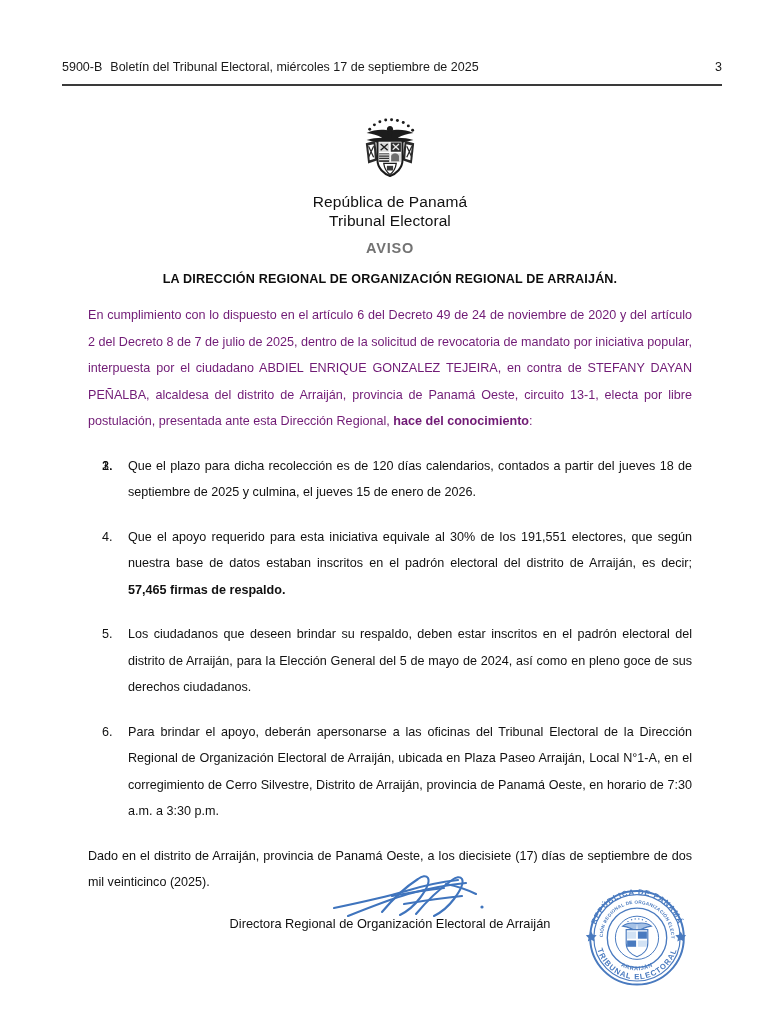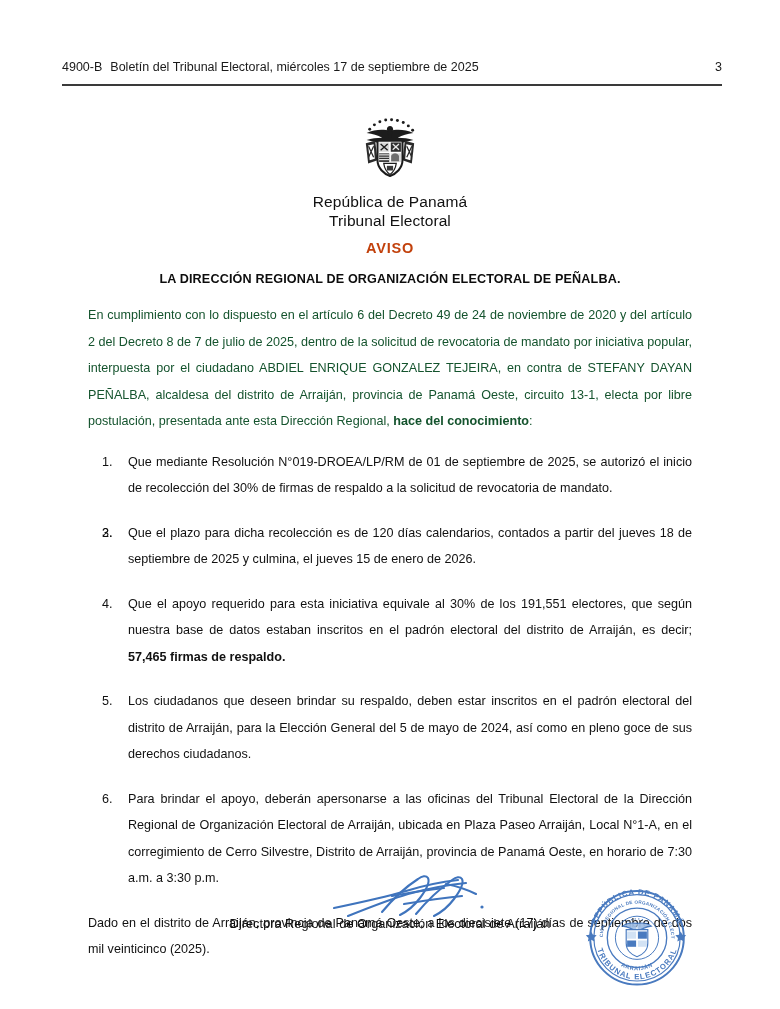--- a/index.html
+++ b/index.html
@@ -86,21 +86,21 @@
   
   .aviso {
     position: absolute;
     left: 0;
     top: 240px;
     width: 780px;
     text-align: center;
     font-size: 14.5px;
     font-weight: bold;
     letter-spacing: 0.8px;
-    color: #c2410c;
+    color: #737373;
   }
 
   
   .doc-body {
     position: absolute;
     left: 88px;
     top: 272px;
     width: 604px;
   }
 
@@ -112,21 +112,21 @@
     margin: 0 0 16px 0;
     color: #0d0d0d;
   }
 
   .para {
     font-size: 12.6px;
     line-height: 26.5px;
     text-align: justify;
     text-justify: inter-word;
     margin: 0 0 12px 0;
-    color: #14532d;
+    color: #701a75;
   }
   .para b { font-weight: bold; }
 
   
   ol.items {
     list-style: none;
     margin: 14px 0 0 0;
     padding: 0;
   }
   ol.items > li {
@@ -202,21 +202,21 @@
     opacity: 0.92;
   }
 </style>
 </head>
 <body>
 
 <div class="page">
 
   <div class="running-header">
     <div class="hdr-row">
-      <span class="hdr-left">4900-B</span>
+      <span class="hdr-left">5900-B</span>
       <span class="hdr-center">Boletín del Tribunal Electoral, miércoles 17 de septiembre de 2025</span>
       <span class="hdr-right">3</span>
     </div>
     <div class="hdr-rule"></div>
   </div>
 
   <div class="crest-wrap">
     <span class="crest">
       <svg viewBox="0 0 100 100" width="78" height="78" aria-hidden="true">
         <g fill="#1c1c1c">
@@ -270,29 +270,29 @@
 
   <div class="org-title">
     <div>República de Panamá</div>
     <div>Tribunal Electoral</div>
   </div>
 
   <div class="aviso">AVISO</div>
 
   <div class="doc-body">
 
-    <div class="dept-heading">LA DIRECCIÓN REGIONAL DE ORGANIZACIÓN ELECTORAL DE PEÑALBA.</div>
+    <div class="dept-heading">LA DIRECCIÓN REGIONAL DE ORGANIZACIÓN REGIONAL DE ARRAIJÁN.</div>
 
     <p class="para">
       <span>En cumplimiento con lo dispuesto en el artículo 6 del Decreto 49 de 24 de noviembre de 2020 y del artículo 2 del Decreto 8 de 7 de julio de 2025, dentro de la solicitud de revocatoria de mandato por iniciativa popular, interpuesta por el ciudadano ABDIEL ENRIQUE GONZALEZ TEJEIRA, en contra de STEFANY DAYAN PEÑALBA, alcaldesa del distrito de Arraiján, provincia de Panamá Oeste, circuito 13-1, electa por libre postulación, presentada ante esta Dirección Regional, </span><b>hace del conocimiento</b><span>:</span>
     </p>
 
     <ol class="items">
       <li>
-        <span class="num">1.</span><span>Que mediante Resolución N°019-DROEA/LP/RM de 01 de septiembre de 2025, se autorizó el inicio de recolección del 30% de firmas de respaldo a la solicitud de revocatoria de mandato.</span><b></b><span></span>
+        <span class="num">1.</span><b></b><span></span>
       </li>
       <li>
         <span class="num">2.</span><b></b><span></span>
       </li>
       <li>
         <span class="num">3.</span><span>Que el plazo para dicha recolección es de 120 días calendarios, contados a partir del jueves 18 de septiembre de 2025 y culmina, el jueves 15 de enero de 2026.</span><b></b><span></span>
       </li>
       <li>
         <span class="num">4.</span><span>Que el apoyo requerido para esta iniciativa equivale al 30% de los 191,551 electores, que según nuestra base de datos estaban inscritos en el padrón electoral del distrito de Arraiján, es decir; </span><b>57,465 firmas de respaldo.</b><span></span>
       </li>

